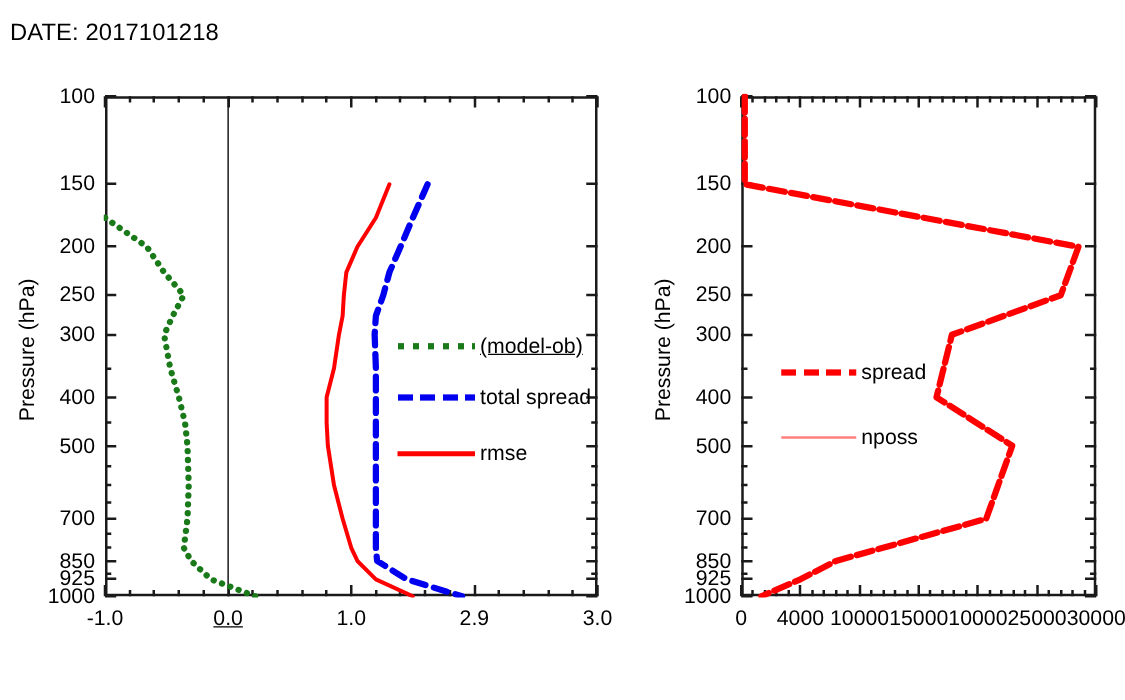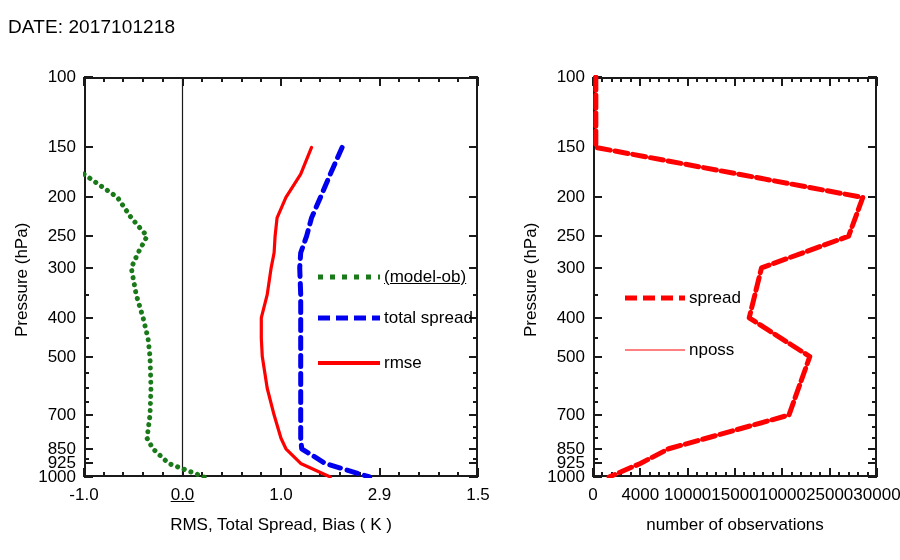--- a/index.html
+++ b/index.html
@@ -151,21 +151,21 @@
       <div class="tick" style="height: 9px; width: 2px; left: 181.5px; top: 468px;"></div>
       <div class="xlab" style="left: 182.5px; top: 485px; text-decoration: underline;">0.0</div>
       <div class="tick" style="height: 9px; width: 2px; left: 280px; top: 77px;"></div>
       <div class="tick" style="height: 9px; width: 2px; left: 280px; top: 468px;"></div>
       <div class="xlab" style="left: 281px; top: 485px;">1.0</div>
       <div class="tick" style="height: 9px; width: 2px; left: 378.5px; top: 77px;"></div>
       <div class="tick" style="height: 9px; width: 2px; left: 378.5px; top: 468px;"></div>
       <div class="xlab" style="left: 379.5px; top: 485px;">2.9</div>
       <div class="tick" style="height: 9px; width: 2px; left: 477px; top: 77px;"></div>
       <div class="tick" style="height: 9px; width: 2px; left: 477px; top: 468px;"></div>
-      <div class="xlab" style="left: 478px; top: 485px;">1.5</div>
+      <div class="xlab" style="left: 478px; top: 485px;">3.0</div>
       <div class="tick" style="height: 5px; width: 2px; left: 102.7px; top: 77px;"></div>
       <div class="tick" style="height: 5px; width: 2px; left: 102.7px; top: 472px;"></div>
       <div class="tick" style="height: 5px; width: 2px; left: 122.4px; top: 77px;"></div>
       <div class="tick" style="height: 5px; width: 2px; left: 122.4px; top: 472px;"></div>
       <div class="tick" style="height: 5px; width: 2px; left: 142.1px; top: 77px;"></div>
       <div class="tick" style="height: 5px; width: 2px; left: 142.1px; top: 472px;"></div>
       <div class="tick" style="height: 5px; width: 2px; left: 161.8px; top: 77px;"></div>
       <div class="tick" style="height: 5px; width: 2px; left: 161.8px; top: 472px;"></div>
       <div class="tick" style="height: 5px; width: 2px; left: 201.2px; top: 77px;"></div>
       <div class="tick" style="height: 5px; width: 2px; left: 201.2px; top: 472px;"></div>
@@ -184,21 +184,20 @@
       <div class="tick" style="height: 5px; width: 2px; left: 358.8px; top: 77px;"></div>
       <div class="tick" style="height: 5px; width: 2px; left: 358.8px; top: 472px;"></div>
       <div class="tick" style="height: 5px; width: 2px; left: 398.2px; top: 77px;"></div>
       <div class="tick" style="height: 5px; width: 2px; left: 398.2px; top: 472px;"></div>
       <div class="tick" style="height: 5px; width: 2px; left: 417.9px; top: 77px;"></div>
       <div class="tick" style="height: 5px; width: 2px; left: 417.9px; top: 472px;"></div>
       <div class="tick" style="height: 5px; width: 2px; left: 437.6px; top: 77px;"></div>
       <div class="tick" style="height: 5px; width: 2px; left: 437.6px; top: 472px;"></div>
       <div class="tick" style="height: 5px; width: 2px; left: 457.3px; top: 77px;"></div>
       <div class="tick" style="height: 5px; width: 2px; left: 457.3px; top: 472px;"></div>
-      <div class="axis-title-x" style="left: 281px; top: 515px;">RMS, Total Spread, Bias ( K )</div>
       <div class="axis-title-y" style="left: 12px; top: 337px;">Pressure (hPa)</div>
       <svg class="plot" width="900" height="560">
         <defs>
           <clipPath id="left-clip">
             <rect x="83" y="75" width="396" height="403"></rect>
           </clipPath>
         </defs>
         <g clip-path="url(#left-clip)">
           <line x1="182.5" x2="182.5" y1="77" y2="477" stroke="#1a1a1a" stroke-width="1.2"></line>
           <polyline points="311.53499999999997,147.43650362227254 300.70000000000005,174.21521947451777 285.92499999999995,197.4119982655925 277.06,217.87300724454508 275.09000000000003,236.176003468815 274.105,252.73307753210514 271.15,267.84850188786504 267.21,294.62721774011027 261.3,317.823996531185 261.3,338.2850055101374 262.28499999999997,356.5880017344075 267.21,388.2605001534574 274.105,415.03921600570277 281,438.2359947967775 285.92499999999995,448.76757028571717 300.70000000000005,463.456693095613 330.25,477" fill="none" stroke="#ff0000" stroke-linecap="round" stroke-linejoin="round" stroke-width="3.2"></polyline>
@@ -327,21 +326,20 @@
       <div class="tick" style="height: 5px; width: 2px; left: 819.2px; top: 77px;"></div>
       <div class="tick" style="height: 5px; width: 2px; left: 819.2px; top: 472px;"></div>
       <div class="tick" style="height: 5px; width: 2px; left: 838.133px; top: 77px;"></div>
       <div class="tick" style="height: 5px; width: 2px; left: 838.133px; top: 472px;"></div>
       <div class="tick" style="height: 5px; width: 2px; left: 847.6px; top: 77px;"></div>
       <div class="tick" style="height: 5px; width: 2px; left: 847.6px; top: 472px;"></div>
       <div class="tick" style="height: 5px; width: 2px; left: 857.067px; top: 77px;"></div>
       <div class="tick" style="height: 5px; width: 2px; left: 857.067px; top: 472px;"></div>
       <div class="tick" style="height: 5px; width: 2px; left: 866.533px; top: 77px;"></div>
       <div class="tick" style="height: 5px; width: 2px; left: 866.533px; top: 472px;"></div>
-      <div class="axis-title-x" style="left: 735px; top: 515px;">number of observations</div>
       <div class="axis-title-y" style="left: 521px; top: 337px;">Pressure (hPa)</div>
       <svg class="plot" width="900" height="560">
         <defs>
           <clipPath id="right-clip">
             <rect x="592" y="75" width="286" height="403"></rect>
           </clipPath>
         </defs>
         <g clip-path="url(#right-clip)">
           <polyline points="595.84,77 595.84,147.43650362227254 862.8,197.4119982655925 848.6,236.176003468815 761.5066666666667,267.84850188786504 749.2,317.823996531185 809.7866666666666,356.5880017344075 788.96,415.03921600570277 668.7333333333333,448.76757028571717 640.3333333333334,463.456693095613 609.0933333333334,477" fill="none" stroke="#ff8080" stroke-linecap="round" stroke-linejoin="round" stroke-width="1.6"></polyline>
           <polyline points="595.84,77 595.84,147.43650362227254 862.8,197.4119982655925 848.6,236.176003468815 761.5066666666667,267.84850188786504 749.2,317.823996531185 809.7866666666666,356.5880017344075 788.96,415.03921600570277 668.7333333333333,448.76757028571717 640.3333333333334,463.456693095613 609.0933333333334,477" fill="none" stroke="#ff0000" stroke-linecap="round" stroke-linejoin="round" stroke-width="5" stroke-dasharray="13 5"></polyline>

